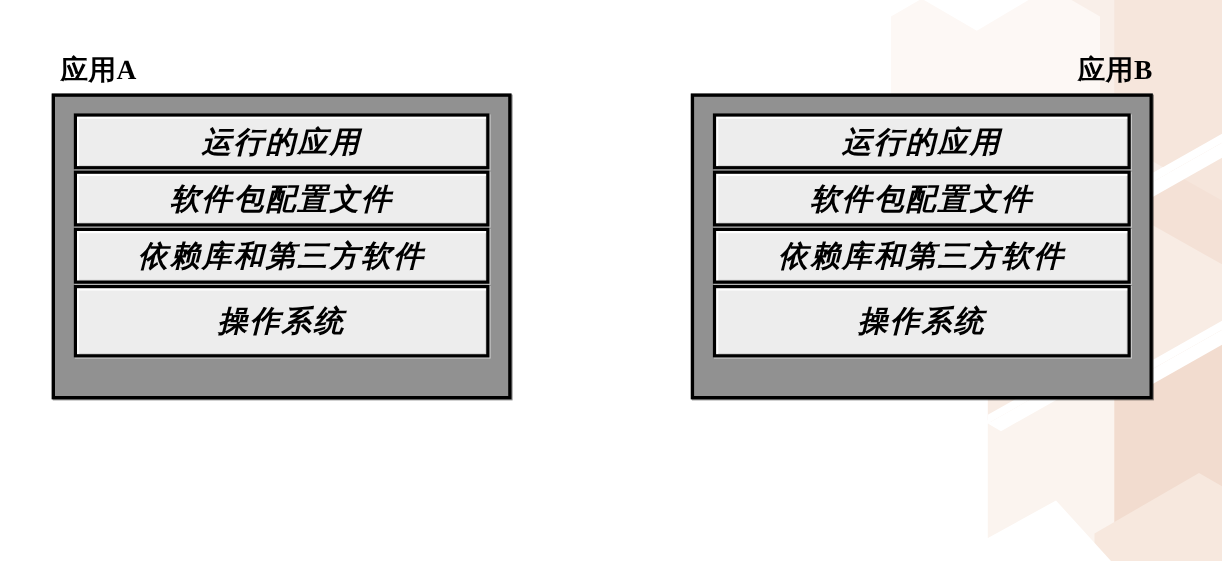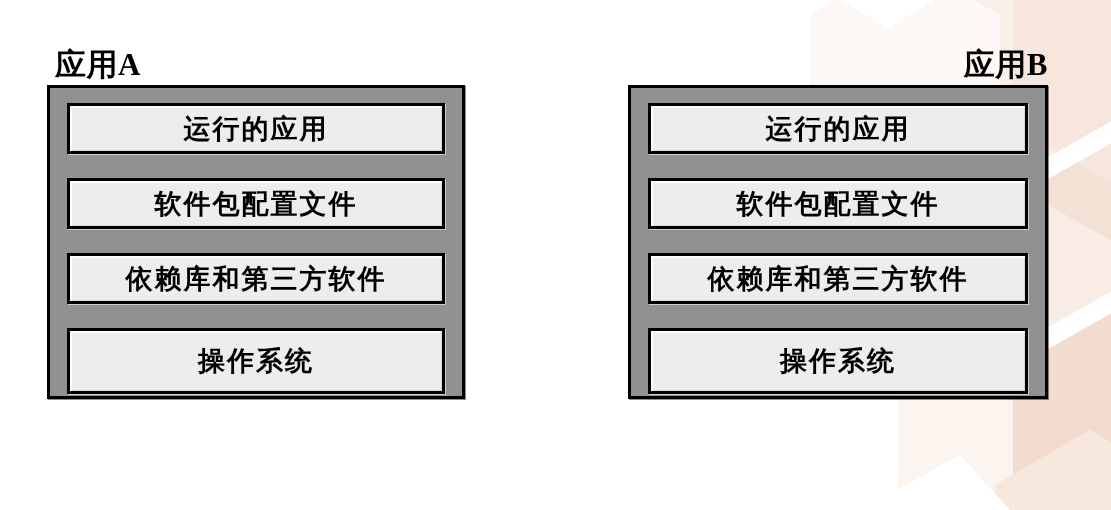--- a/index.html
+++ b/index.html
@@ -33,37 +33,38 @@
   }
 
   .stack-group {
     position: absolute;
     top: 50px;
   }
 
   .stack-title {
     font-family: "Liberation Serif", serif;
     font-weight: bold;
-    font-size: 31px;
+    font-size: 25px;
     line-height: 30px;
     color: #000000;
     letter-spacing: 0.5px;
     margin: 0 0 5px 8px;
     white-space: nowrap;
   }
 
   .stack-outer {
     box-sizing: border-box;
     background: #919191;
     border: 3px solid #000000;
     box-shadow: 1px 1px 0 0 rgba(0,0,0,0.45);
-    padding: 15px 17px 2px 17px;
+    padding: 15px 17px 35px 17px;
     display: flex;
     flex-direction: column;
-    gap: 24px;
+    gap: 1px;
+    font-style: italic;
   }
 
   .stack-layer {
     box-sizing: border-box;
     background: #ededed;
     border: 3px solid #000000;
     box-shadow: inset 2px 2px 0 0 #ffffff,
                 inset -1px -1px 0 0 #d8d8d8,
                 1px 1px 0 0 rgba(255,255,255,0.55);
     display: flex;

